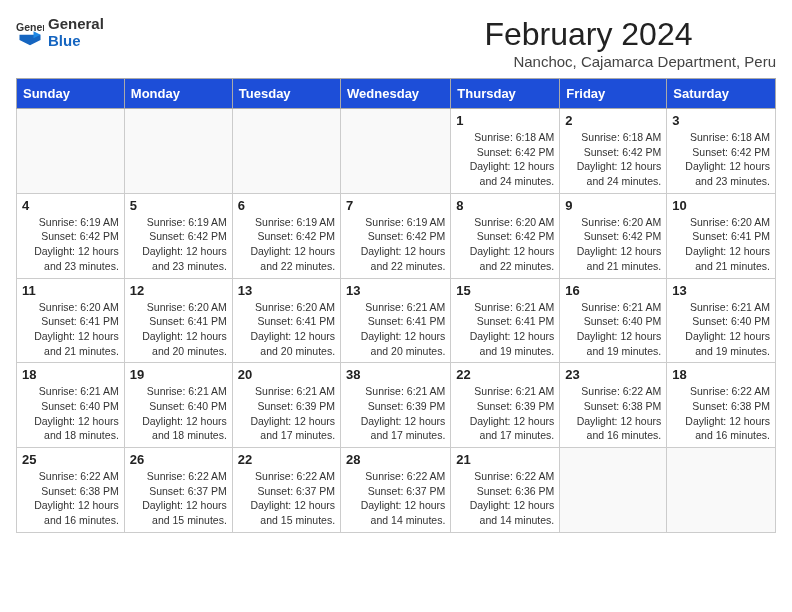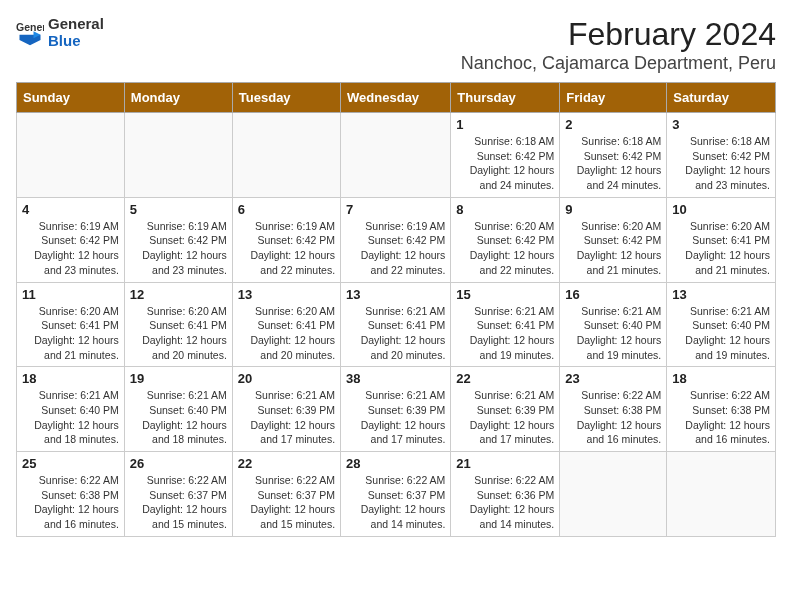--- a/index.html
+++ b/index.html
@@ -21,38 +21,38 @@
       align-items: center;
       gap: 4px;
     }
     .logo-general { color: #333; }
     .logo-blue { color: #1565c0; }
     .logo-icon {
       width: 28px;
       height: 28px;
     }
     .title-block {
-      text-align: right;
     }
     .month-title {
       font-size: 32px;
       font-weight: normal;
       color: #222;
     }
     .location-subtitle {
-      font-size: 18px;
+      font-size: 15px;
       color: #444;
+      margin-left: 29px;
     }
     table {
       width: 100%;
       border-collapse: collapse;
       font-size: 11px;
     }
     thead tr th {
-      background: #a16207;
+      background: #1d4ed8;
       color: #fff;
       padding: 7px 6px;
       font-size: 13px;
       font-weight: bold;
       text-align: left;
       border: 1px solid #aaa;
     }
     tbody tr td {
       border: 1px solid #ccc;
       vertical-align: top;

